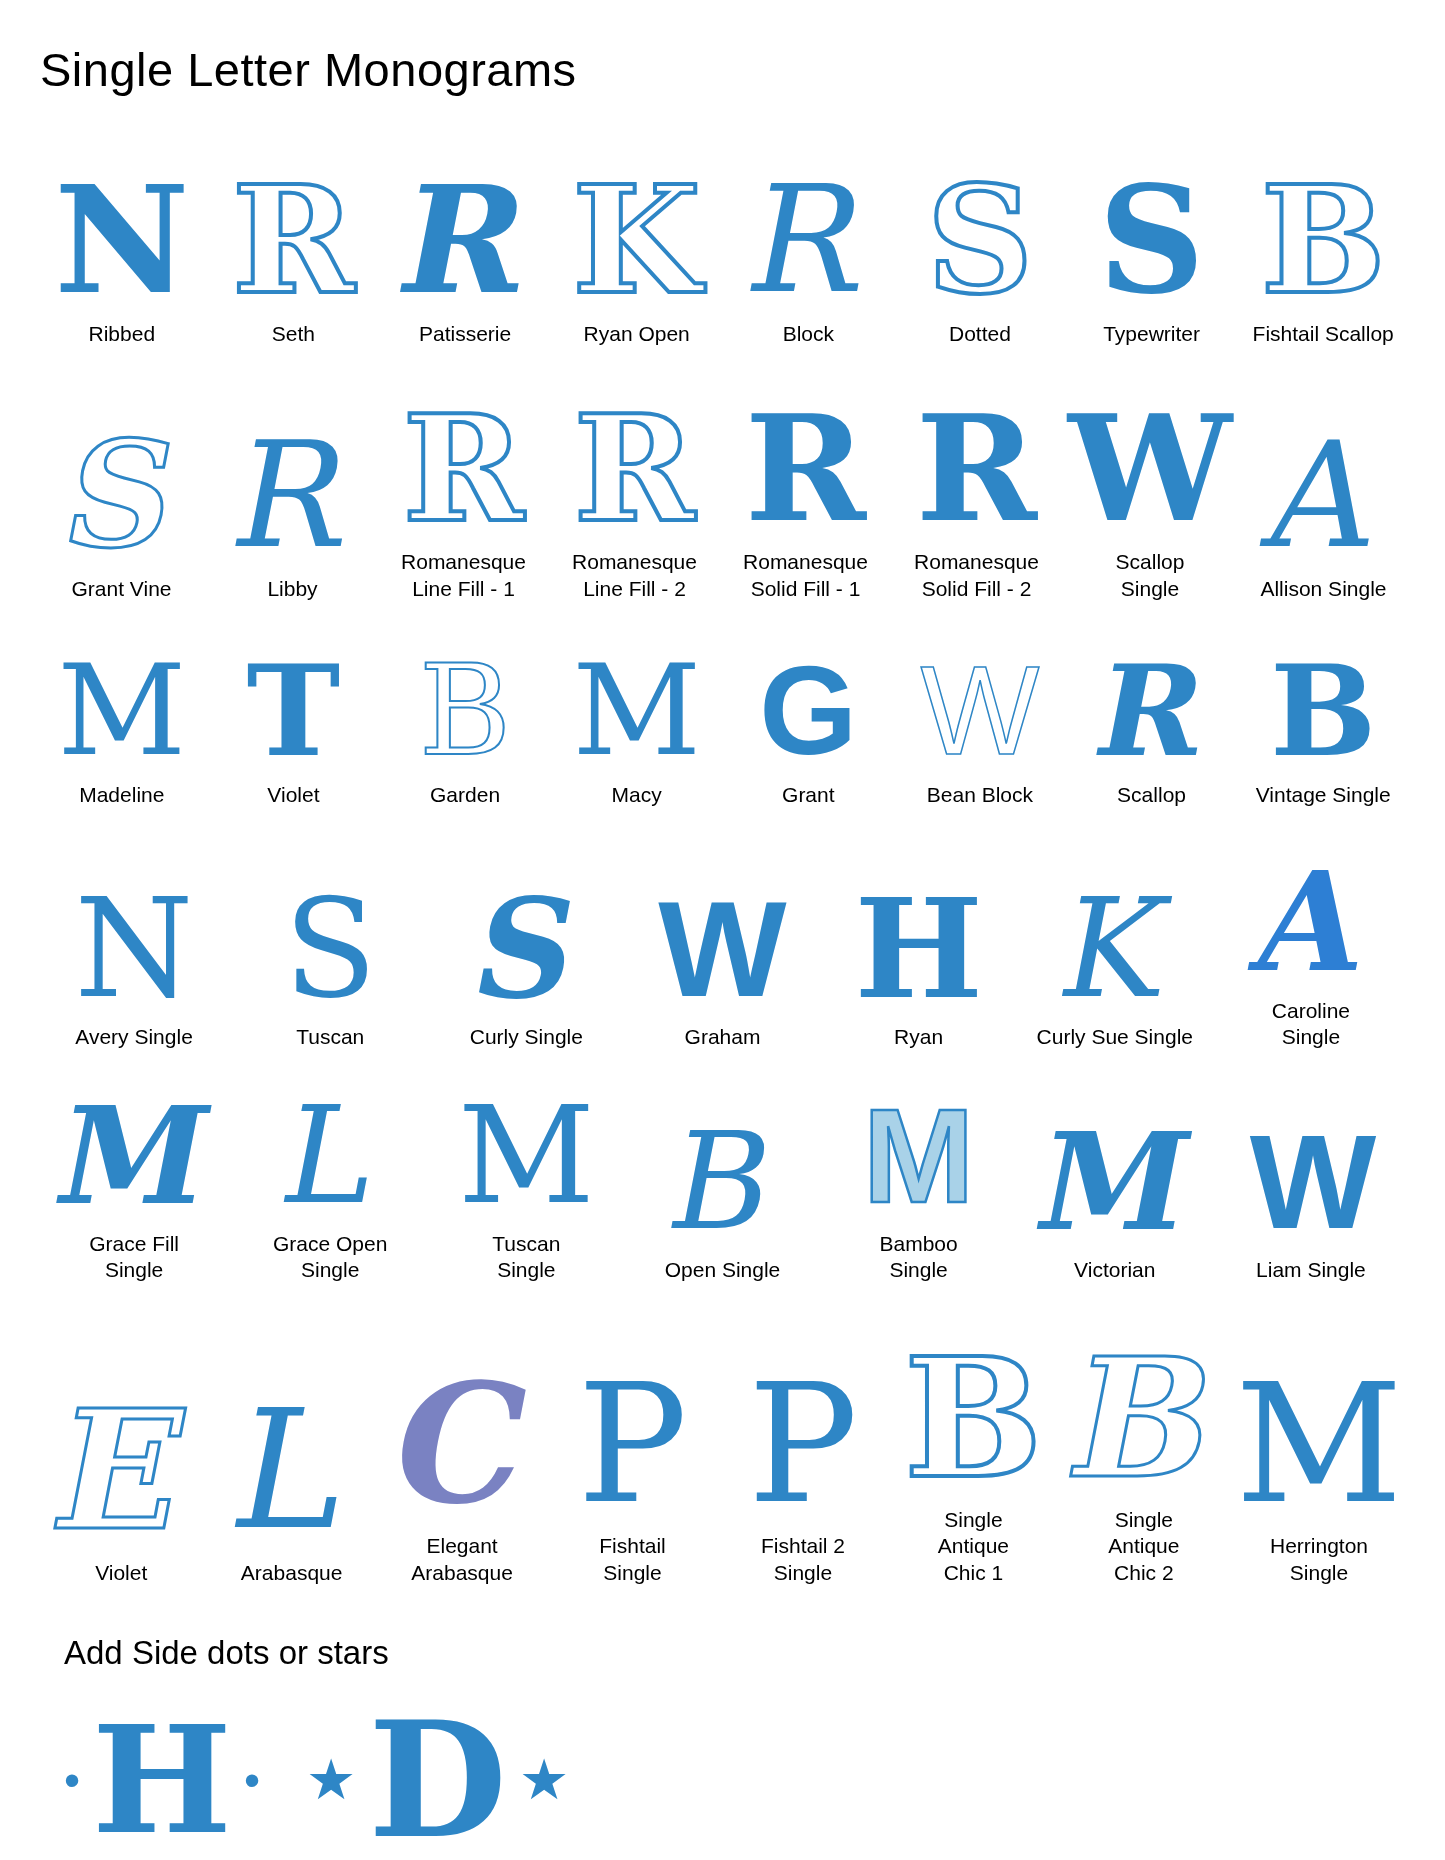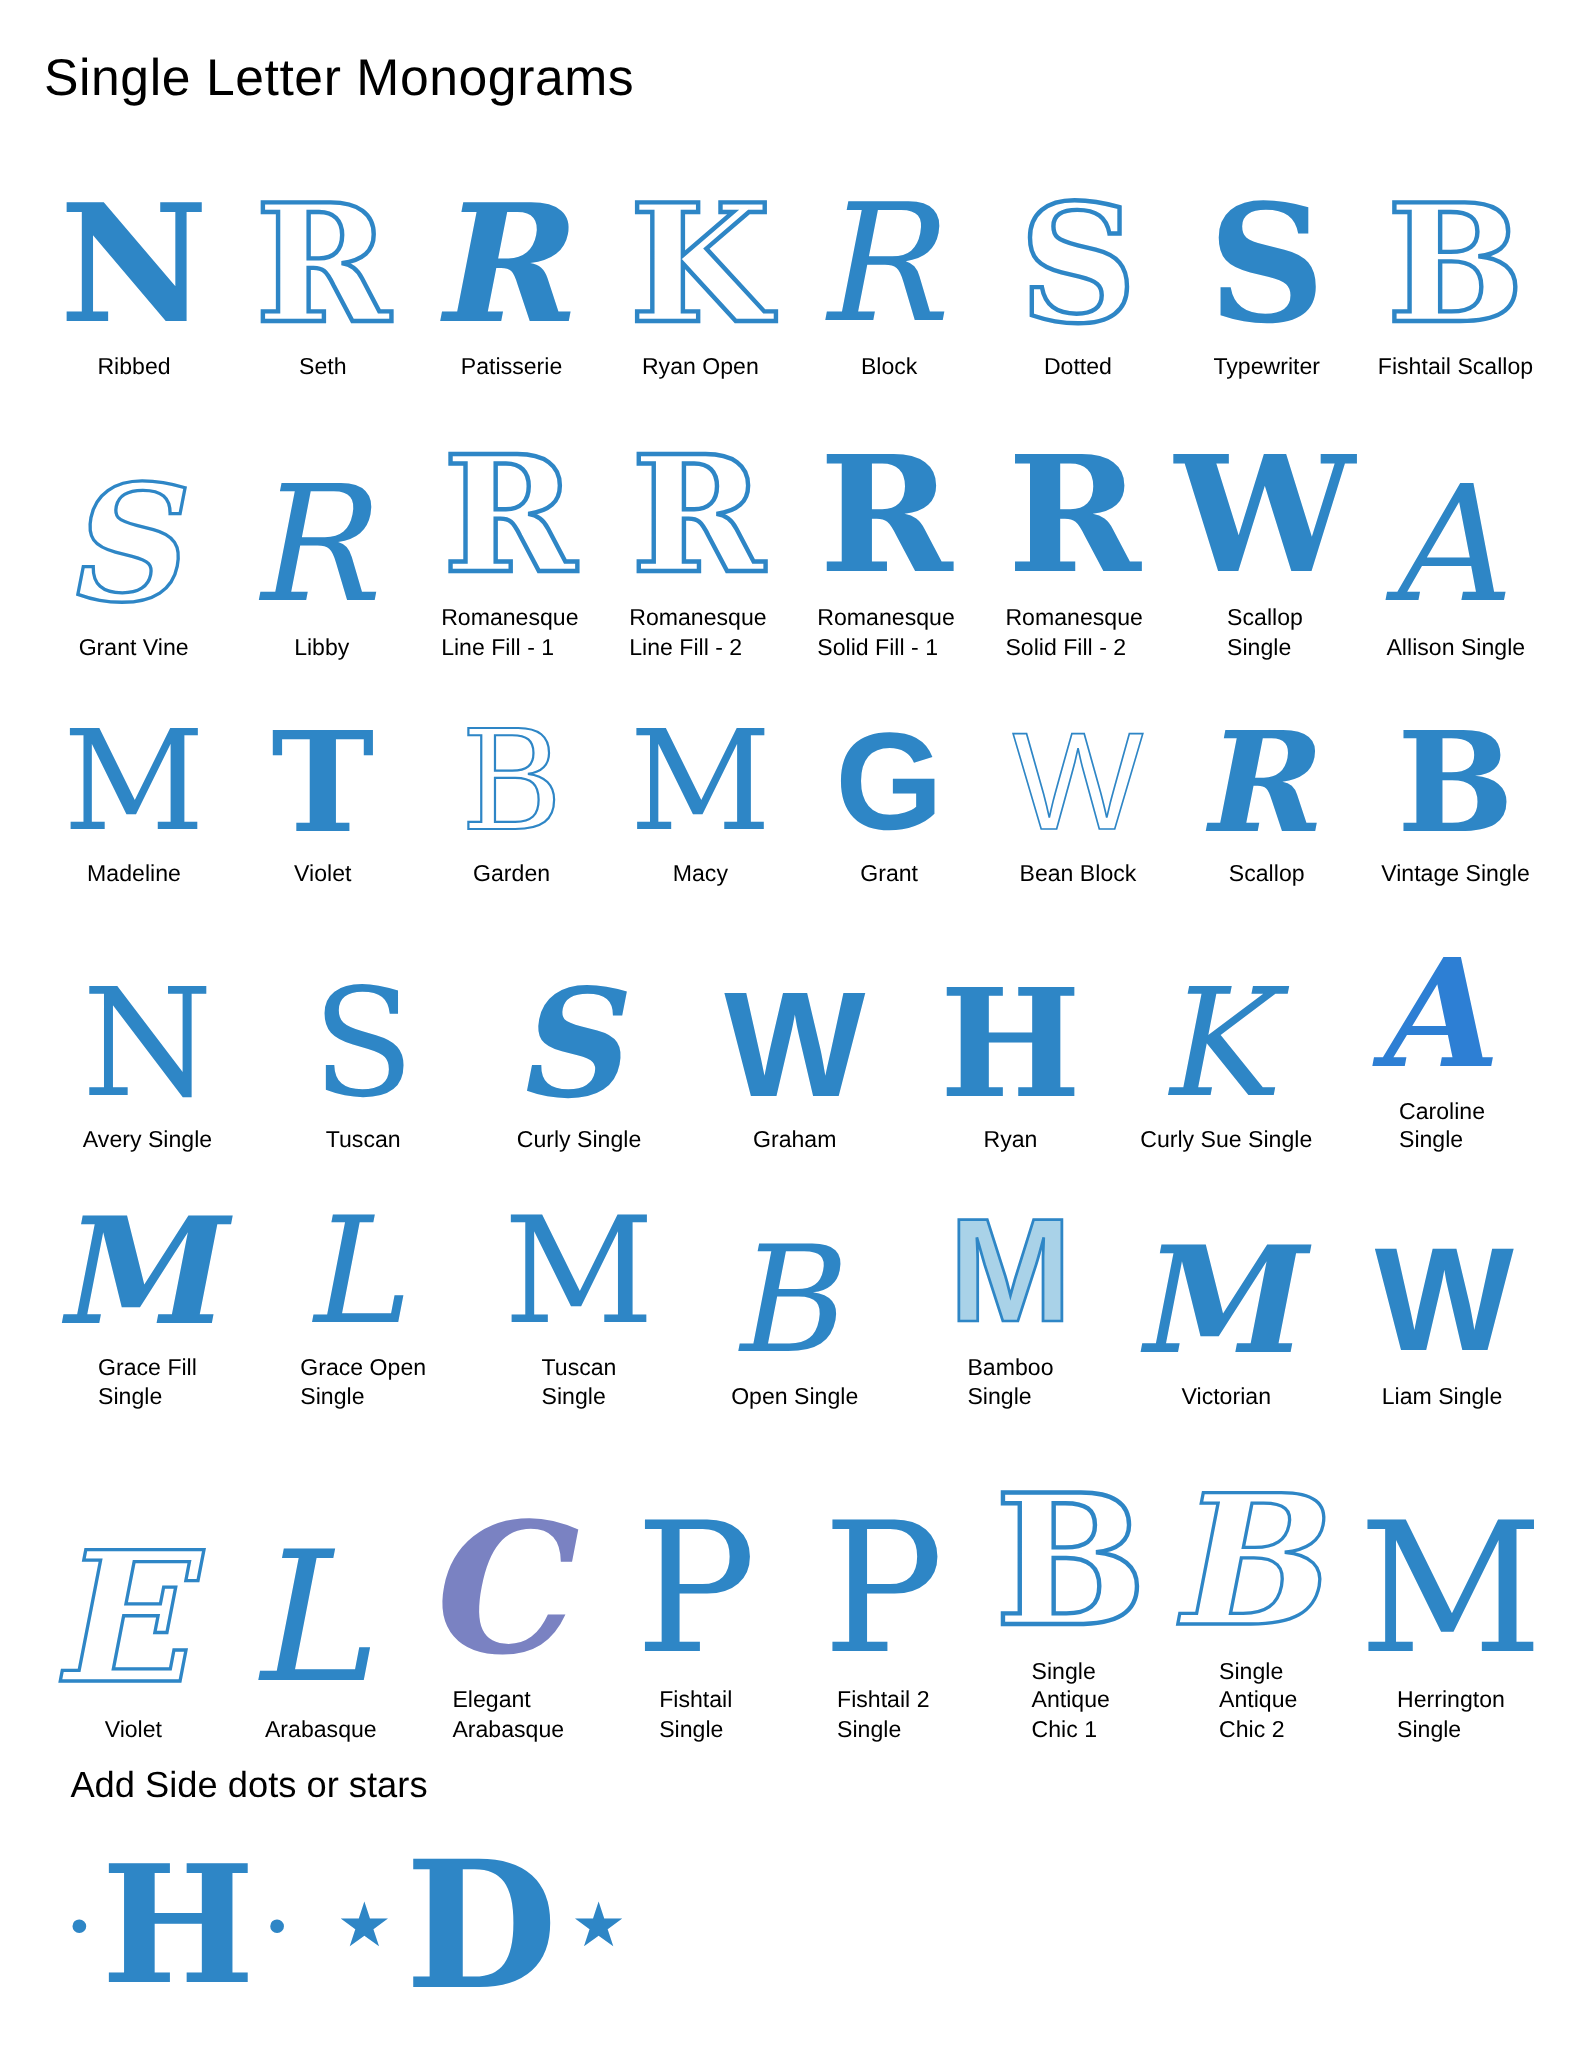--- a/index.html
+++ b/index.html
@@ -21,21 +21,21 @@
   }
   .cell{
     flex:1 1 0; display:flex; flex-direction:column; align-items:center;
     padding:0 6px;
   }
   .letter-box{
     display:flex; align-items:flex-end; justify-content:center;
   }
   .letter{ color:var(--blue); line-height:0.96; white-space:nowrap; }
   .label{
-    margin-top:10px; font-size:21px; line-height:1.25; text-align:left;
+    margin-top:10px; font-size:21px; line-height:1.25; text-align:center;
     color:#000; white-space:pre-line;
   }
   
   .row-1 .letter-box{ height:188px; } .row-1 .letter{ font-size:148px; }
   .row-2 .letter-box{ height:182px; } .row-2 .letter{ font-size:146px; }
   .row-3 .letter-box{ height:152px; } .row-3 .letter{ font-size:126px; }
   .row-4 .letter-box{ height:166px; } .row-4 .letter{ font-size:136px; }
   .row-5 .letter-box{ height:160px; } .row-5 .letter{ font-size:134px; }
   .row-6 .letter-box{ height:204px; } .row-6 .letter{ font-size:164px; }
   .row-2{ margin-bottom:18px; }
@@ -53,21 +53,21 @@
   .v-script-bold{ font-family:"DejaVu Serif", serif; font-style:italic; font-weight:700; }
   .v-script-light{ font-family:"DejaVu Serif", serif; font-style:italic; font-weight:400; }
   .v-script-outline{ font-family:"DejaVu Serif", serif; font-style:italic; font-weight:700;
       color:#fff; -webkit-text-stroke:3px var(--blue); }
   .v-sans-solid{ font-family:"Liberation Sans", sans-serif; font-weight:700; }
   .v-sans-bold{ font-family:"Liberation Sans", sans-serif; font-weight:700;
       letter-spacing:-4px; }
   .v-bamboo{ font-family:"Liberation Sans", sans-serif; font-weight:700;
       color:#a9d2e8; -webkit-text-stroke:2.5px var(--blue); }
   
-  .addons{ margin:18px 0 0 64px; }
+  .addons{ margin:48px 0 0 64px; }
   .addons-heading{ font-size:33px; font-weight:400; color:#000; }
   .addon-examples{ display:flex; align-items:center; gap:46px; margin:28px 0 0 0; }
   .addon-item{ display:flex; align-items:center; gap:12px; }
   .addon-letter{ font-family:"DejaVu Serif", serif; font-weight:700;
       color:var(--blue); line-height:1; }
   .addon-item.dots .addon-letter{ font-size:148px; }
   .addon-item.stars .addon-letter{ font-size:160px; }
   .decor{ color:var(--blue); line-height:1; }
   .addon-item.dots .decor{ font-size:46px; }
   .addon-item.stars .decor{ font-size:56px; }

